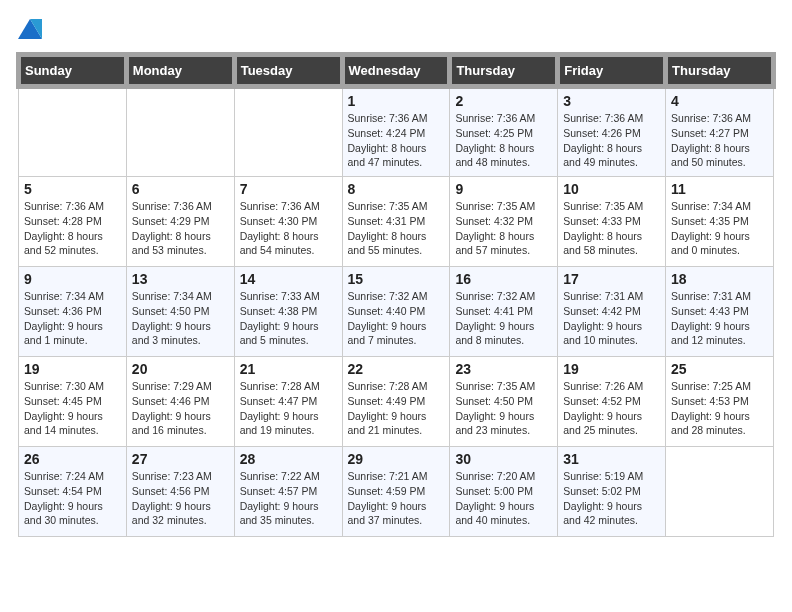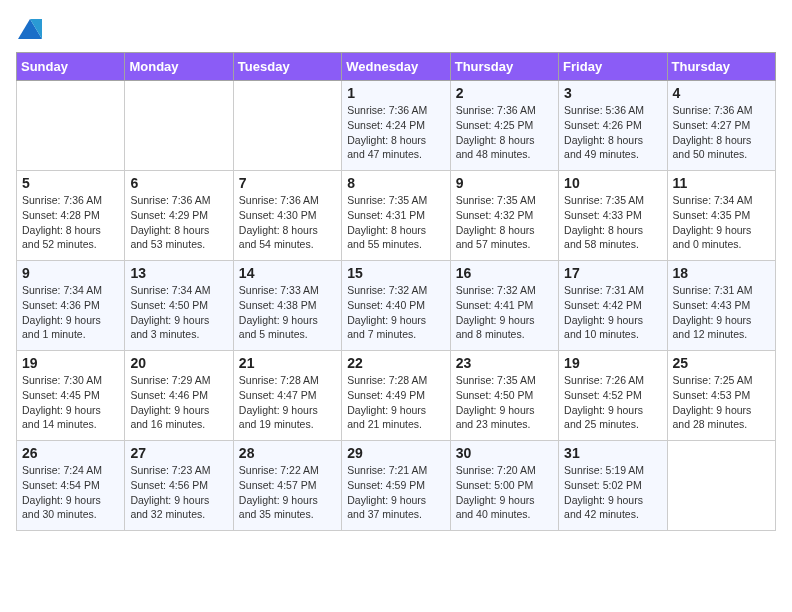--- a/index.html
+++ b/index.html
@@ -44,27 +44,27 @@
     .location {
       font-size: 16px;
       color: #444;
     }
     table {
       width: 100%;
       border-collapse: collapse;
       table-layout: fixed;
     }
     thead th {
-      background: #8b5cf6;
+      background: #404040;
       color: #fff;
       font-size: 13px;
       font-weight: bold;
       padding: 6px 4px;
       text-align: left;
-      border: 1px solid #a3a3a3;
+      border: 5px solid #a3a3a3;
     }
     tbody td {
       border: 1px solid #ccc;
       vertical-align: top;
       padding: 4px 5px;
       height: 90px;
       background: #fff;
     }
     tbody tr:nth-child(odd) td {
       background: #f5f8ff;
@@ -130,21 +130,21 @@
 Daylight: 8 hours and 47 minutes.</div>
         </td>
         <td>
           <span class="day-num">2</span>
           <div class="day-info">Sunrise: 7:36 AM
 Sunset: 4:25 PM
 Daylight: 8 hours and 48 minutes.</div>
         </td>
         <td>
           <span class="day-num">3</span>
-          <div class="day-info">Sunrise: 5:36 AM
+          <div class="day-info">Sunrise: 7:36 AM
 Sunset: 4:26 PM
 Daylight: 8 hours and 49 minutes.</div>
         </td>
         <td>
           <span class="day-num">4</span>
           <div class="day-info">Sunrise: 7:36 AM
 Sunset: 4:27 PM
 Daylight: 8 hours and 50 minutes.</div>
         </td>
       </tr>

